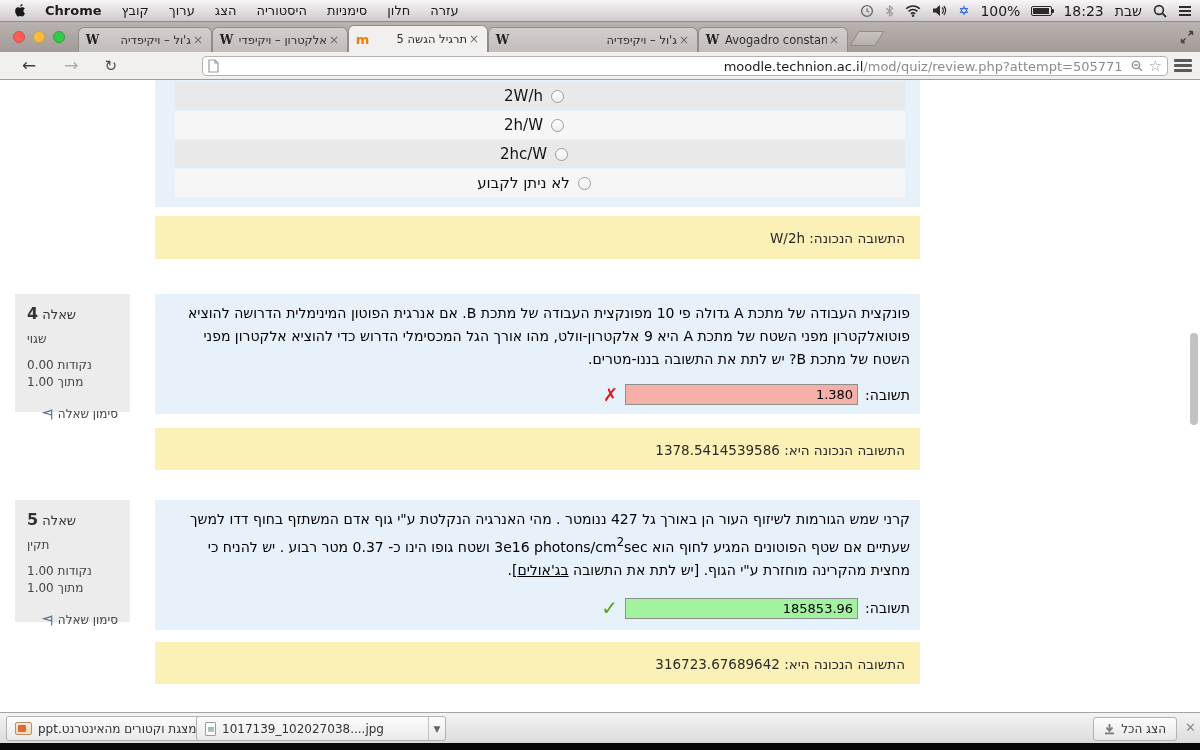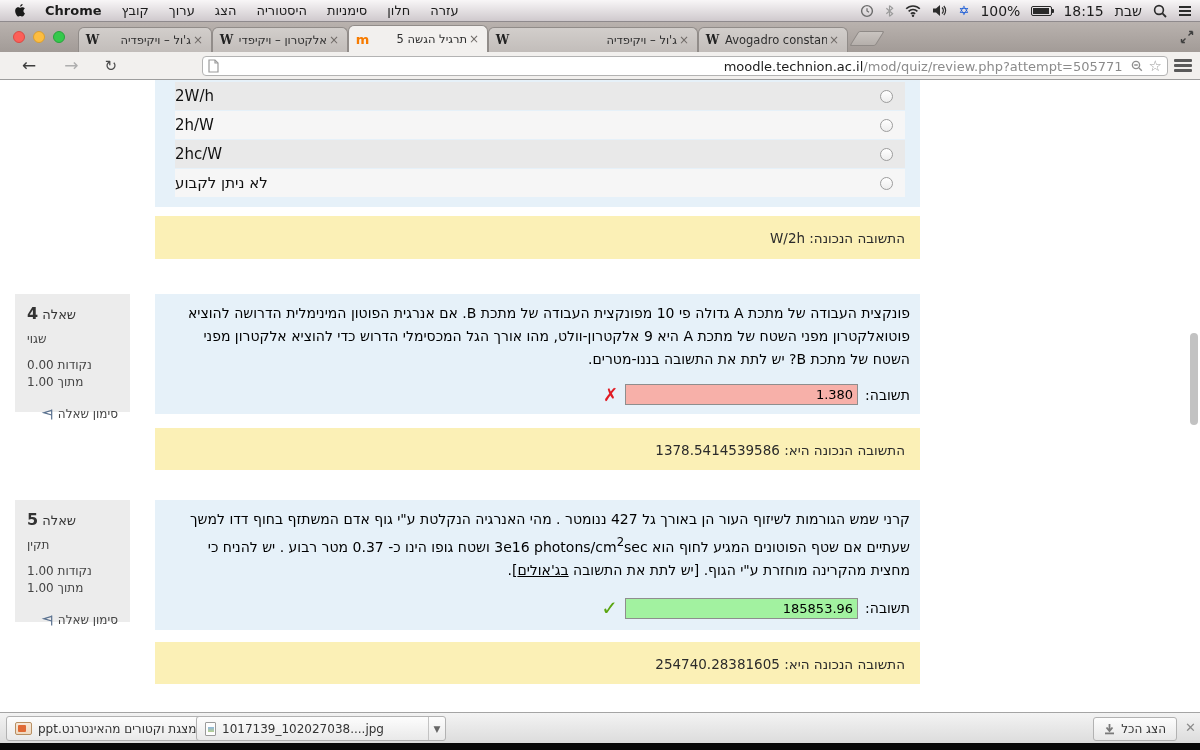--- a/index.html
+++ b/index.html
@@ -66,21 +66,21 @@
     direction:rtl; text-align:right; font-size:13.5px; color:#2b2b2b; padding:14px 15px; }
   .qinfo { position:absolute; left:15px; width:115px; background:#ececec;
     direction:ltr; text-align:left; padding:10px 12px; color:#444; }
   .qinfo .qno-line { font-size:13px; color:#333; margin-bottom:9px; }
   .qinfo .qno-line b { font-size:16px; }
   .qinfo .state { font-size:12px; margin-bottom:11px; }
   .qinfo .pts { font-size:12px; line-height:17px; }
   .qinfo .flagline { margin-top:16px; font-size:12px; display:flex; justify-content:flex-end; align-items:center; gap:4px; }
 
   .opt-rows { position:absolute; left:20px; top:2px; width:730px; }
-  .opt-row { display:flex; align-items:center; justify-content:space-between; height:28px; margin-bottom:1px; padding-right:12px; }
+  .opt-row { display:flex; align-items:center; justify-content:center; height:28px; margin-bottom:1px; padding-right:12px; }
   .opt-row.dark { background:#e9e9e9; }
   .opt-row.lite { background:#f6f6f6; }
   .opt-label { font-size:15px; color:#111; margin-right:8px; direction:rtl; }
   .radio { width:13px; height:13px; border:1px solid #9d9d9d; border-radius:50%; background:linear-gradient(#fff,#ededed); }
 
   .qtext { direction:rtl; text-align:right; font-size:14px; line-height:23px; color:#000; padding:8px 10px 0 14px; }
   .qtext u { text-decoration:underline; }
   .ansrow { direction:rtl; display:flex; align-items:center; gap:7px; padding-right:10px; }
   .anslabel { font-size:14px; color:#000; }
   .ansinput { width:233px; height:21px; border:1px solid #8e8e8e; font-size:13px;
@@ -154,21 +154,21 @@
       <svg width="15" height="13" viewBox="0 0 15 13">
           <path d="M1 4.5 H4 L8 1 V12 L4 8.5 H1 Z" fill="#2c2c2c"></path>
           <path d="M10 3.5 a4 4 0 0 1 0 6 M11.8 2 a6.5 6.5 0 0 1 0 9" fill="none" stroke="#2c2c2c" stroke-width="1.2"></path>
         </svg>
     </span>
     <span class="heb-star">✡</span>
     <span class="txt">100%</span>
     <span class="battery">
         <span class="fill"></span>
       </span>
-    <span class="txt">18:15</span>
+    <span class="txt">18:23</span>
     <span class="txt">שבת</span>
     <span class="mb-ico">
       <svg width="14" height="14" viewBox="0 0 14 14">
           <circle cx="6" cy="6" r="4.4" fill="none" stroke="#2c2c2c" stroke-width="1.6"></circle>
           <path d="M9.4 9.4 L13 13" stroke="#2c2c2c" stroke-width="1.8"></path>
         </svg>
     </span>
     <span class="mb-ico">
       <svg width="14" height="12" viewBox="0 0 14 12">
           <rect x="1" y="1" width="12" height="2" fill="#2c2c2c"></rect>
@@ -314,21 +314,21 @@
   </div>
   <div class="qblue" style="top:420px; height:130px;">
     <div class="qtext"><span>קרני שמש הגורמות לשיזוף העור הן באורך גל 427 ננומטר . מהי האנרגיה הנקלטת ע"י גוף אדם המשתזף בחוף דדו למשך שעתיים אם שטף הפוטונים המגיע לחוף הוא 3e16 photons/cm</span><sup>2</sup><span>sec ושטח גופו הינו כ- 0.37 מטר רבוע . יש להניח כי מחצית מהקרינה מוחזרת ע"י הגוף. [יש לתת את התשובה </span><u>בג'אולים</u><span>].</span></div>
     <div class="ansrow" style="margin-top:16px;">
       <span class="anslabel">תשובה:</span>
       <input class="ansinput right" readonly="" value="185853.96" style="">
       <span class="mark-v">✓</span>
     </div>
   </div>
   <div class="qyellow" style="top:562px; height:42px;">
-    <span>התשובה הנכונה היא: 254740.28381605</span>
+    <span>התשובה הנכונה היא: 316723.67689642</span>
   </div>
 
   <div class="scroll-thumb"></div>
 </div>
 
 <div class="dlbar">
   <div class="dlchip" style="left:6px;">
     <span class="body">
       <span class="ppt-ico"></span>
       <span class="dlname" dir="rtl">מצגת וקטורים מהאינטרנט.ppt</span>

